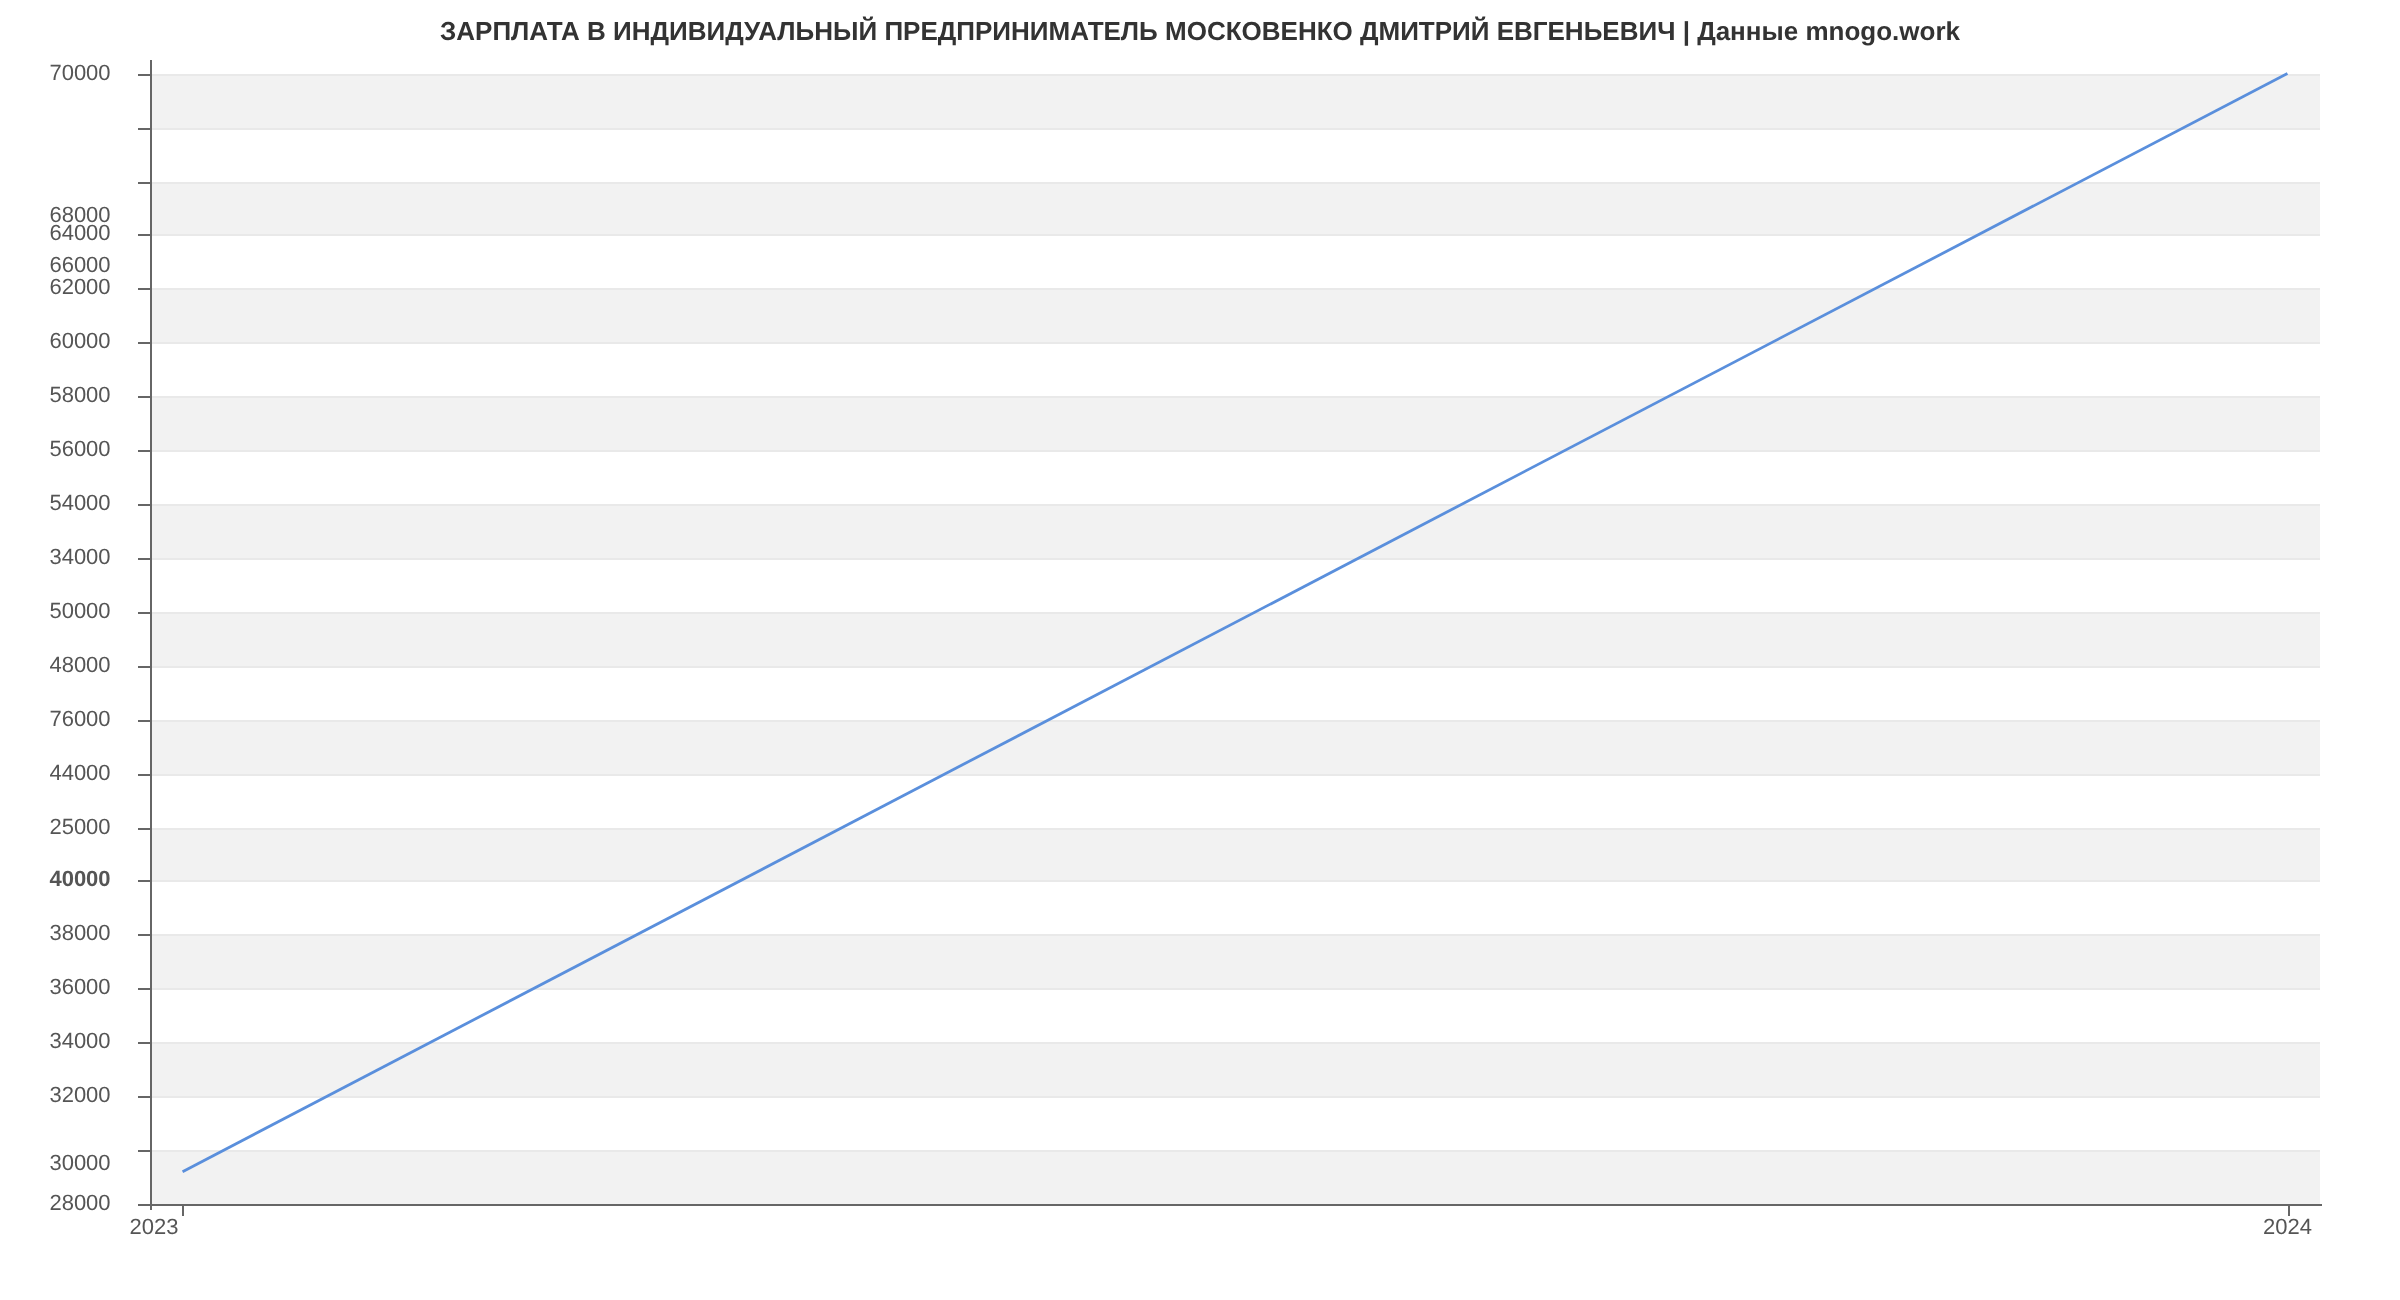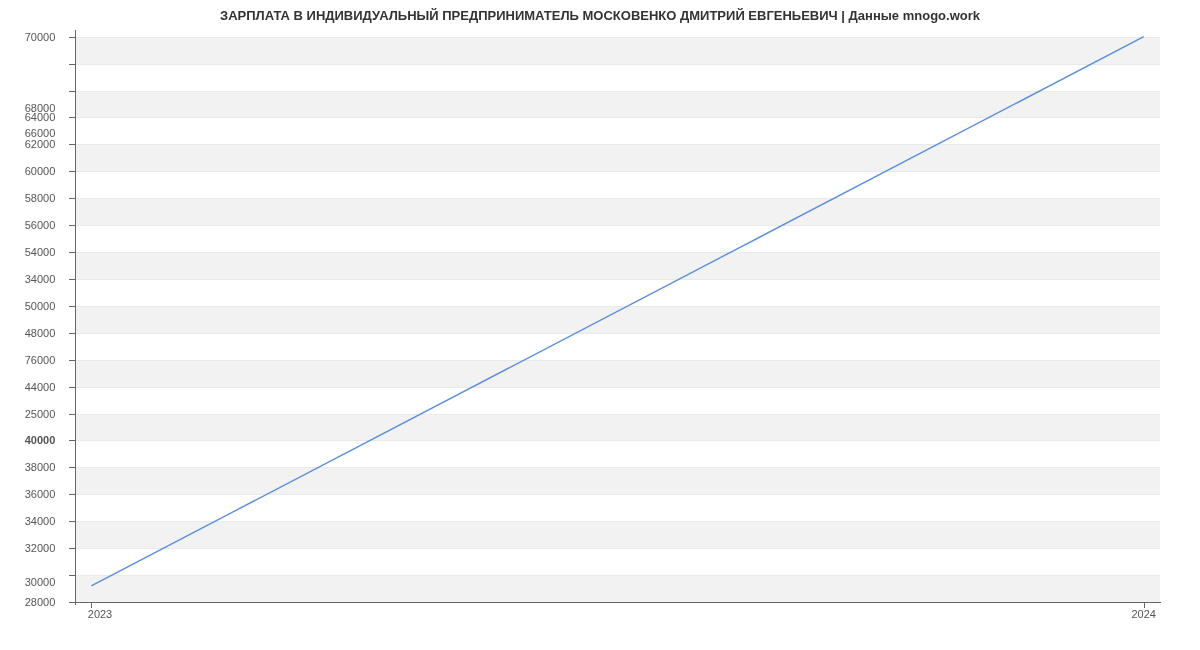--- a/index.html
+++ b/index.html
@@ -181,20 +181,20 @@
     <div class="ytlabel" style="top: 117.482px;">64000</div>
     <div class="ytick-mark" style="top: 90.5647px;"></div>
     <div class="ytlabel" style="top: 90.5647px; margin-top: 42px;">66000</div>
     <div class="ytick-mark" style="top: 63.6471px;"></div>
     <div class="ytlabel" style="top: 63.6471px; margin-top: 44px;">68000</div>
     <div class="ytick-mark" style="top: 36.7294px;"></div>
     <div class="ytlabel" style="top: 36.7294px;">70000</div>
   </div>
 <div id="xticks-layer">
     <div class="xtick-mark" style="left: 91.275px;"></div>
-    <div class="xtlabel" style="left: 100px;">2023</div>
+    <div class="xtlabel" style="left: 77px;">2023</div>
     <div class="xtick-mark" style="left: 1143.72px;"></div>
     <div class="xtlabel" style="left: 1143.72px;">2024</div>
   </div>
 
 <svg class="line-layer" id="line-layer">
     <polyline points="16.275000000000006,555.8494117647059 1068.7250000000001,6.7294117647058584" class="series-line" stroke="#5a8fdc"></polyline>
   </svg>
 
 </body></html>

